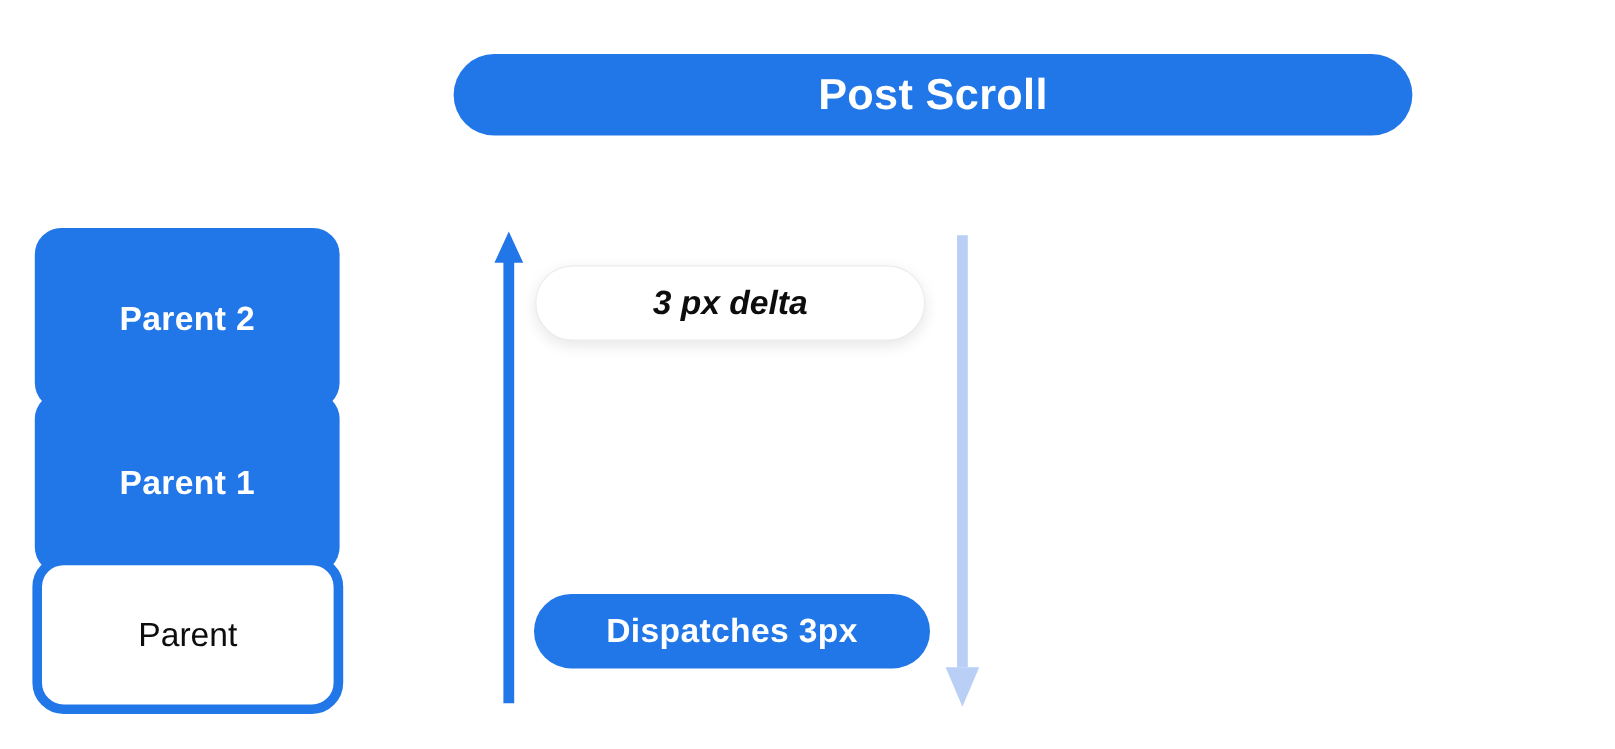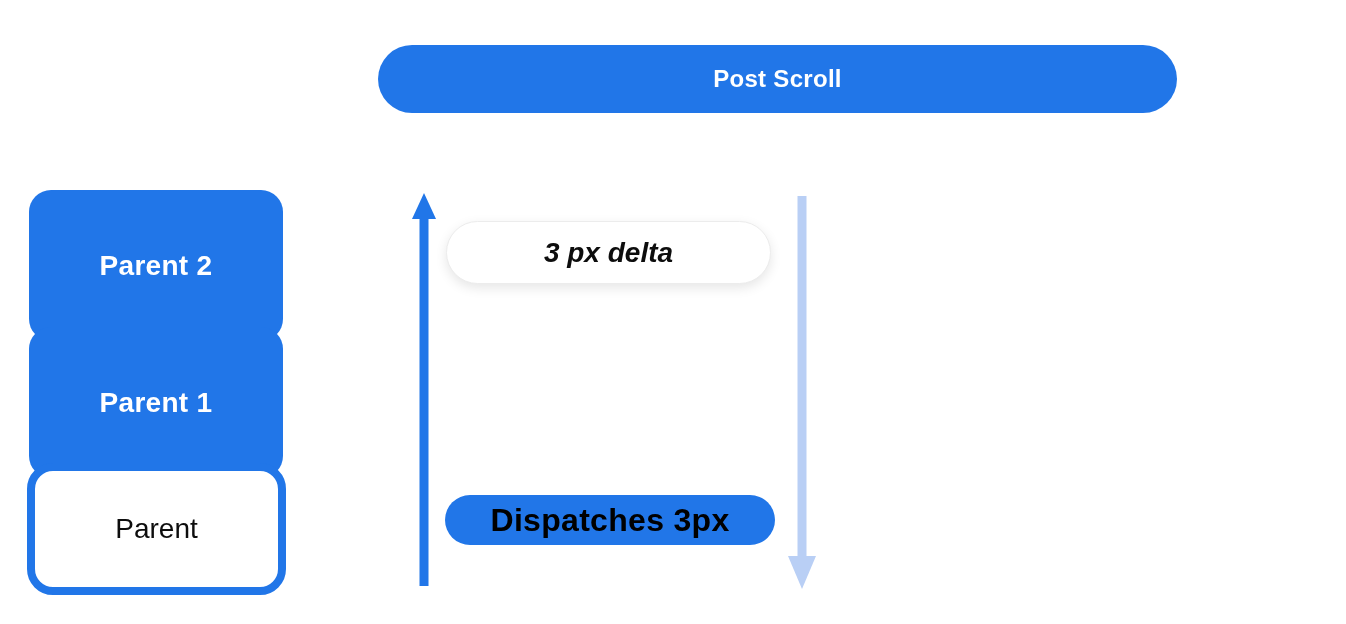--- a/index.html
+++ b/index.html
@@ -24,21 +24,21 @@
     white-space: nowrap;
   }
   .title-pill {
     left: 378px;
     top: 45px;
     width: 799px;
     height: 68px;
     border-radius: 34px;
     background: #2176e8;
     color: #ffffff;
-    font-size: 24px;
+    font-size: 36px;
     font-weight: bold;
     letter-spacing: 0.3px;
   }
   .box {
     left: 29px;
     width: 254px;
     border-radius: 22px;
     font-size: 28px;
   }
   .box.filled {
@@ -71,25 +71,25 @@
     box-shadow: 0 4px 12px rgba(0, 0, 0, 0.10);
     color: #0d0d0d;
     font-size: 28px;
     font-weight: 600;
     font-style: italic;
   }
   .dispatches-pill {
     left: 445px;
     top: 495px;
     width: 330px;
-    height: 50px;
+    height: 62px;
     border-radius: 31px;
     background: #2176e8;
-    color: #000000;
-    font-size: 32px;
+    color: #ffffff;
+    font-size: 28px;
     font-weight: bold;
     letter-spacing: 0.3px;
   }
   .arrow-layer {
     position: absolute;
     left: 0;
     top: 0;
     width: 1346px;
     height: 624px;
     pointer-events: none;

